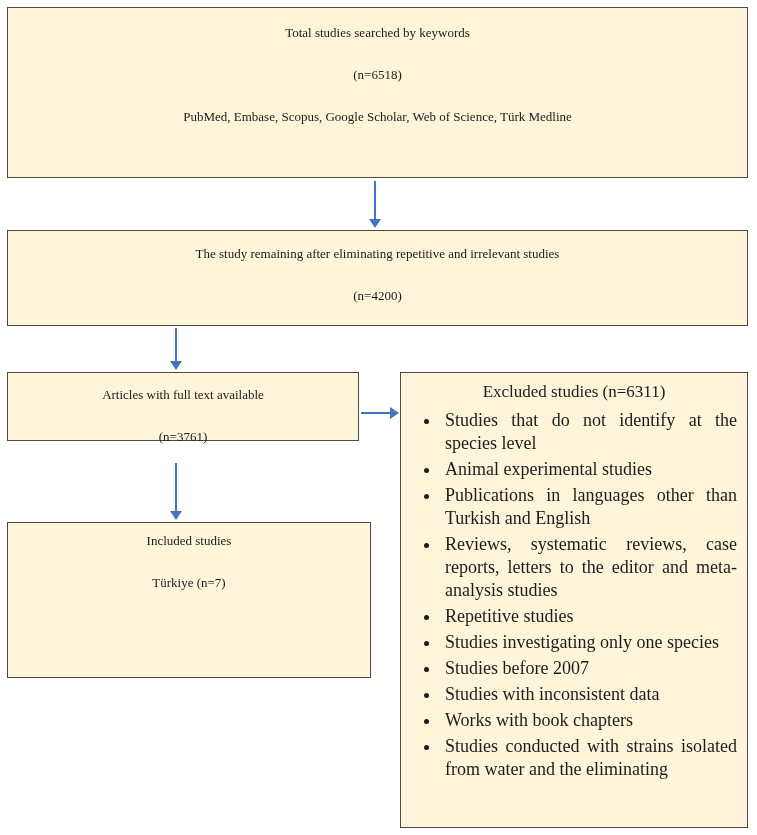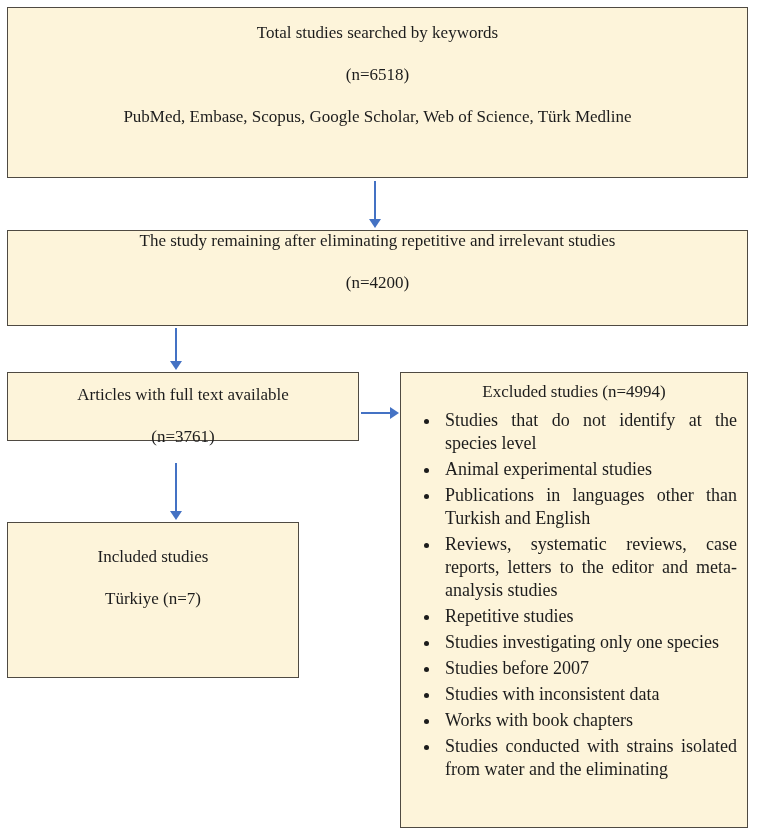--- a/index.html
+++ b/index.html
@@ -15,21 +15,21 @@
     background: #ffffff;
     overflow: hidden;
   }
   .box {
     position: absolute;
     background: #fdf4da;
     border: 1.5px solid #4f4a42;
   }
   .bline {
     text-align: center;
-    font-size: 17px;
+    font-size: 13px;
     line-height: 20px;
     margin-bottom: 22px;
   }
   
   .varrow {
     position: absolute;
     display: flex;
     flex-direction: column;
     align-items: center;
   }
@@ -82,21 +82,21 @@
     <div class="bline">Total studies searched by keywords</div>
     <div class="bline">(n=6518)</div>
     <div class="bline">PubMed, Embase, Scopus, Google Scholar, Web of Science, Türk Medline</div>
   </div>
 
   <div class="varrow" style="left:369px; top:181px; width:12px; height:47px;">
     <div class="shaft"></div>
     <div class="head"></div>
   </div>
 
-  <div class="box" style="left:7px; top:230px; width:741px; height:96px; ">
+  <div class="box" style="left:7px; top:230px; width:741px; height:96px; padding-top:13px;">
     <div class="bline">The study remaining after eliminating repetitive and irrelevant studies</div>
     <div class="bline">(n=4200)</div>
   </div>
 
   <div class="varrow" style="left:170px; top:328px; width:12px; height:42px;">
     <div class="shaft"></div>
     <div class="head"></div>
   </div>
 
   <div class="box" style="left:7px; top:372px; width:352px; height:69px; padding-top:12px;">
@@ -107,27 +107,27 @@
   <div class="harrow" style="left:361px; top:407px; width:38px; height:12px;">
     <div class="shaft"></div>
     <div class="head"></div>
   </div>
 
   <div class="varrow" style="left:170px; top:463px; width:12px; height:57px;">
     <div class="shaft"></div>
     <div class="head"></div>
   </div>
 
-  <div class="box" style="left:7px; top:522px; width:292px; height:156px; padding-top:24px;">
+  <div class="box" style="left:7px; top:522px; width:364px; height:156px; padding-top:8px;">
     <div class="bline">Included studies</div>
     <div class="bline">Türkiye (n=7)</div>
   </div>
 
   <div class="box" style="left:400px; top:372px; width:348px; height:456px;">
-    <div class="excluded-title">Excluded studies (n=4994)</div>
+    <div class="excluded-title">Excluded studies (n=6311)</div>
     <ul class="excluded-list">
 
         <li>Studies that do not identify at the species level</li>
 
         <li>Animal experimental studies</li>
 
         <li>Publications in languages other than Turkish and English</li>
 
         <li>Reviews, systematic reviews, case reports, letters to the editor and meta-analysis studies</li>
 

